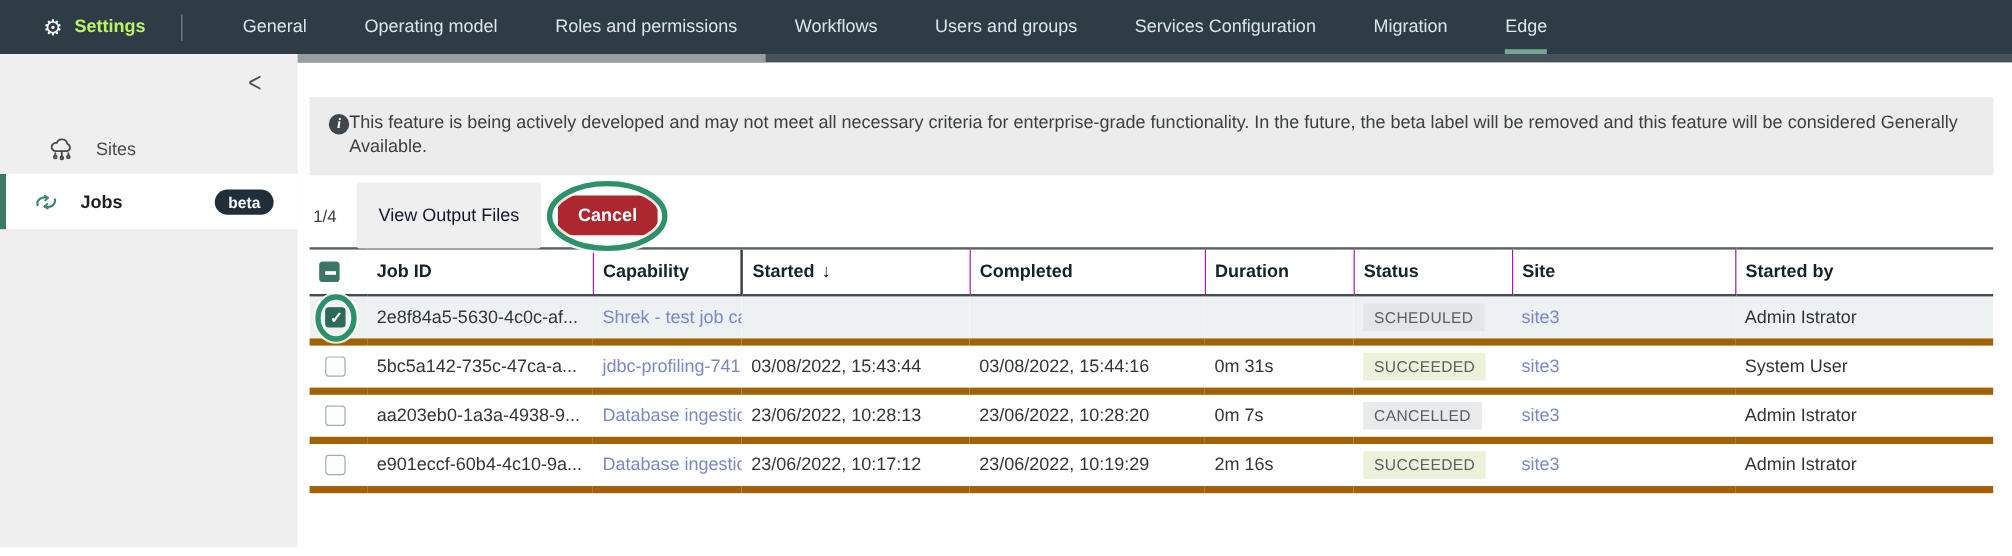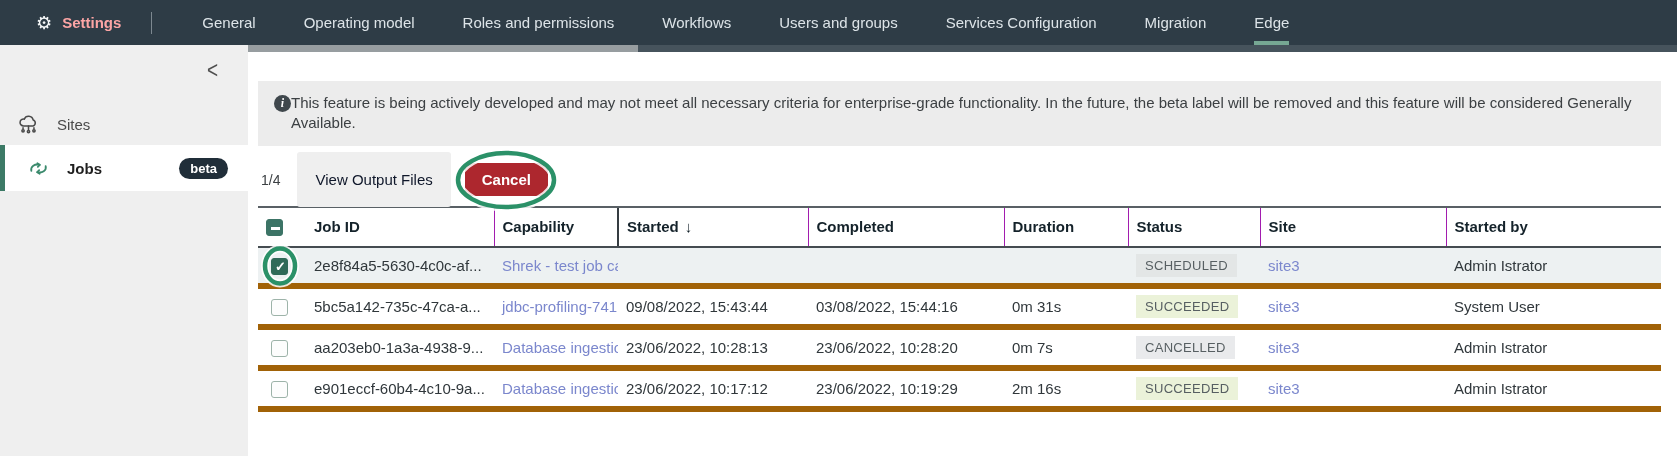--- a/index.html
+++ b/index.html
@@ -6,40 +6,40 @@
   html,body { margin:0; padding:0; }
   body {
     width:1677px; height:463px; overflow:hidden; position:relative;
     font-family:"Liberation Sans", sans-serif; background:#ffffff;
   }
 
   
   .nav { height:45px; background:#2e3c46; display:flex; align-items:center; }
   .brand { display:flex; align-items:center; gap:10px; margin-left:36px; }
   .gear-icon { color:#f5f7f8; font-size:18px; line-height:1; }
-  .brand-label { color:#fca5a5; font-weight:700; font-size:15px; }
+  .brand-label { color:#bef264; font-weight:700; font-size:15px; }
   .nav-divider { width:1px; height:22px; background:#7d8890; margin:0 26px 0 30px; }
   .tabs { display:flex; height:45px; }
   .tab { display:flex; align-items:center; padding:0 24px; font-size:15px;
          color:#dde4e8; cursor:pointer; position:relative; white-space:nowrap; }
   .tab.active::after { content:""; position:absolute; left:24px; right:24px;
          bottom:0; height:4px; background:#76a793; }
 
   
   .hscroll { position:absolute; top:45px; left:0; width:100%; height:7px; background:#46535c; }
   .hscroll-thumb { position:absolute; left:33px; top:0; width:605px; height:7px; background:#979da0; }
 
   
   .layout { display:flex; height:411px; }
   .sidebar { width:248px; flex-shrink:0; background:#efefef; position:relative; }
   .collapse-btn { position:absolute; top:14px; right:30px; font-size:19px; color:#4f4f4f;
                   cursor:pointer; transform:scaleY(1.25); }
   .side-items { margin-top:58px; }
   .side-item { height:42px; display:flex; align-items:center; gap:17px;
-               padding-left:17px; font-size:15px; color:#4a4a4a; cursor:pointer; }
+               padding-left:40px; font-size:15px; color:#4a4a4a; cursor:pointer; }
   .side-item.active { background:#ffffff; border-left:5px solid #3c7a66; padding-left:22px;
                       font-weight:700; color:#1f1f1f; height:46px; }
   .beta-badge { margin-left:auto; margin-right:20px; background:#202e39; color:#fff;
                 border-radius:12px; padding:3px 11px; font-size:13px; font-weight:700; }
 
   
   .main { flex:1; padding:36px 16px 0 10px; background:#fff; }
   .banner { background:#ececec; display:flex; padding:12px 16px;
             font-size:15px; color:#3c4043; line-height:1.35; }
   .info-icon { width:17px; height:17px; border-radius:50%; background:#3f474c; color:#fff;
@@ -219,21 +219,21 @@
     <td><span class="bv">Admin Istrator</span></td>
   </tr>
 
   <tr>
     <td class="c-select">
       <span class="cbx"></span>
       
     </td>
     <td><span class="bv">5bc5a142-735c-47ca-a...</span></td>
     <td><a class="link bv">jdbc-profiling-741</a></td>
-    <td><span class="bv">09/08/2022, 15:43:44</span></td>
+    <td><span class="bv">03/08/2022, 15:43:44</span></td>
     <td><span class="bv">03/08/2022, 15:44:16</span></td>
     <td><span class="bv">0m 31s</span></td>
     <td><span class="badge bv st-succeeded">SUCCEEDED</span></td>
     <td><a class="link bv">site3</a></td>
     <td><span class="bv">System User</span></td>
   </tr>
 
   <tr>
     <td class="c-select">
       <span class="cbx"></span>

